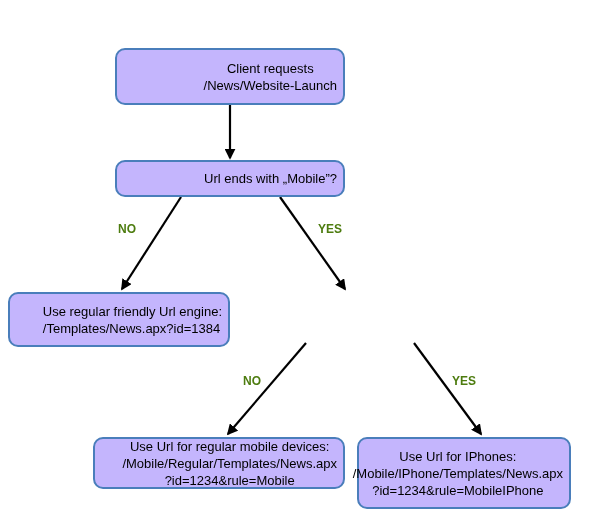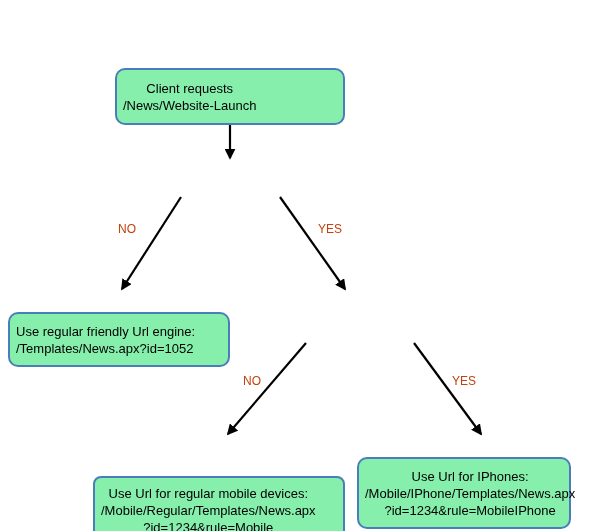--- a/index.html
+++ b/index.html
@@ -23,45 +23,45 @@
     position: absolute;
     left: 0;
     top: 0;
     width: 605px;
     height: 531px;
     pointer-events: none;
   }
   .node {
     position: absolute;
     box-sizing: border-box;
-    background: #86efac;
+    background: #c4b5fd;
     border: 2px solid #4A7EBB;
     border-radius: 10px;
     display: flex;
     align-items: center;
-    justify-content: flex-start;
+    justify-content: flex-end;
     text-align: center;
     z-index: 2;
-    margin-top: 20px;
   }
   .node-text {
     display: block;
     font-size: 13px;
     line-height: 17px;
     color: #000000;
     white-space: pre-line;
     padding: 0 6px;
   }
   .edge-label {
     position: absolute;
     font-size: 12px;
     line-height: 14px;
-    color: #c2410c;
+    color: #4d7c0f;
     z-index: 3;
     white-space: nowrap;
+    font-weight: bold;
   }
 </style>
 </head>
 <body>
 
 <div id="canvas">
 
   <svg id="edges" viewBox="0 0 605 531" width="605" height="531" xmlns="http://www.w3.org/2000/svg">
     <defs>
       <marker id="arrowhead" markerWidth="5" markerHeight="5" refX="4.2" refY="2.5" orient="auto" markerUnits="strokeWidth">
@@ -75,28 +75,31 @@
         <line x1="306" y1="343" x2="228" y2="434" stroke="#000000" stroke-width="2.2" marker-end="url(#arrowhead)"></line>
         <line x1="414" y1="343" x2="481" y2="434" stroke="#000000" stroke-width="2.2" marker-end="url(#arrowhead)"></line>
       </g>
   </svg>
 
   <div class="node" style="left:115px;top:48px;width:230px;height:57px;">
     <span class="node-text">Client requests
 /News/Website-Launch</span>
   </div>
 
+  <div class="node" style="left:115px;top:160px;width:230px;height:37px;">
+    <span class="node-text">Url ends with „Mobile”?</span>
+  </div>
 
   <div class="node" style="left:8px;top:292px;width:222px;height:55px;">
     <span class="node-text" style="text-align:left;">Use regular friendly Url engine:
-/Templates/News.apx?id=1052</span>
+/Templates/News.apx?id=1384</span>
   </div>
 
 
-  <div class="node" style="left:93px;top:456px;width:252px;height:68px;border-radius:8px;">
+  <div class="node" style="left:93px;top:437px;width:252px;height:52px;">
     <span class="node-text">Use Url for regular mobile devices:
 /Mobile/Regular/Templates/News.apx
 ?id=1234&amp;rule=Mobile</span>
   </div>
 
   <div class="node" style="left:357px;top:437px;width:214px;height:72px;">
     <span class="node-text">Use Url for IPhones:
 /Mobile/IPhone/Templates/News.apx
 ?id=1234&amp;rule=MobileIPhone</span>
   </div>

